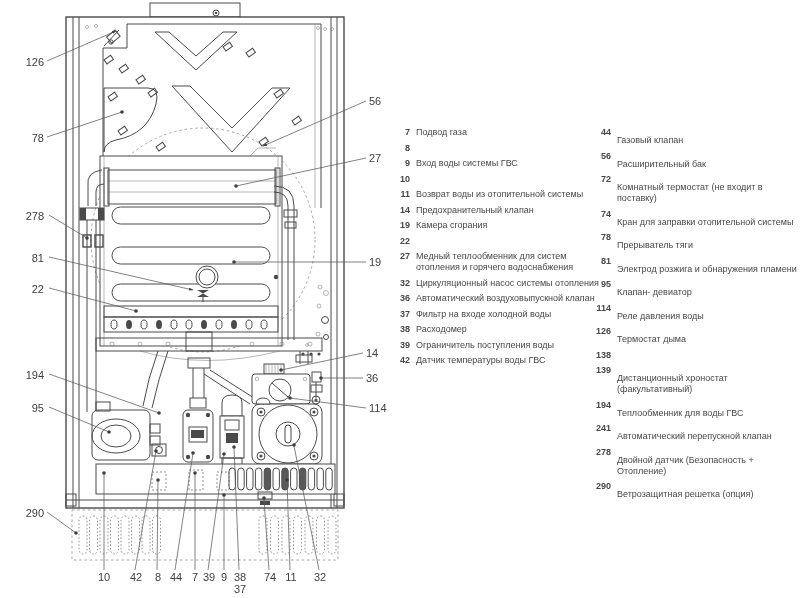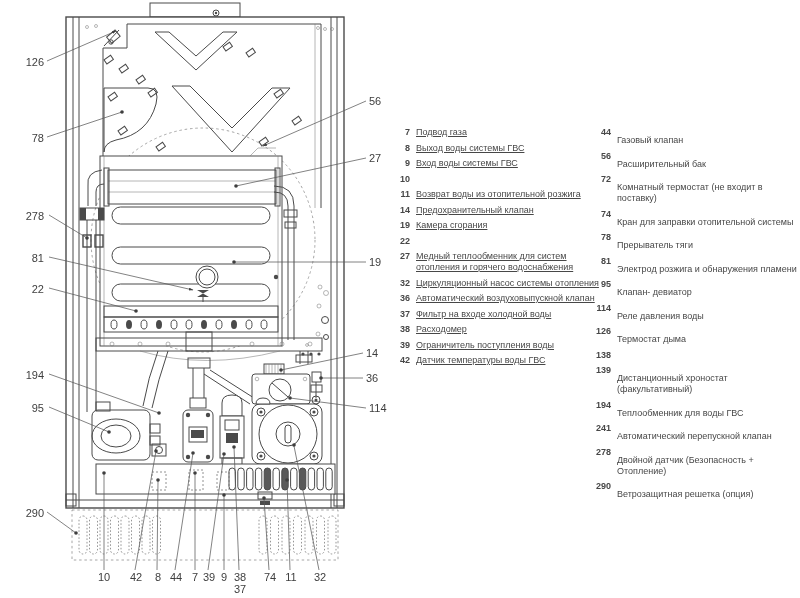--- a/index.html
+++ b/index.html
@@ -19,21 +19,21 @@
   .dot{fill:#3e3e3e;stroke:none;}
   .dsh{stroke:#8f8f8f;fill:none;stroke-width:.8;stroke-dasharray:2.5 2.8;}
   .dsh2{stroke:#777;fill:none;stroke-width:.8;stroke-dasharray:2 2;}
   .grille{stroke:#8a8a8a;fill:none;stroke-width:.9;stroke-dasharray:1.6 1.9;}
   .lbl{font:11px "Liberation Sans",sans-serif;fill:#3e3e3e;}
   
   .legend{position:absolute;top:127px;font-size:9px;color:#474747;line-height:11px;}
   .legend .row{display:flex;margin-bottom:4.5px;}
   .legend .num{font-weight:bold;min-width:18px;width:18px;text-align:right;margin-right:6px;}
   .legend.left{left:392px;width:214px;}
-  .legend.left .txt{width:190px;text-decoration:underline;}
+  .legend.left .txt{width:190px;}
   .legend.right{left:590px;width:210px;}
   .legend.right .num{min-width:21px;width:21px;}
   .legend.right .txt{width:183px;margin-top:8px;}
 </style>
 </head>
 <body>
 
 <div id="stage">
 
 <svg width="400" height="598" viewBox="0 0 400 598">
@@ -436,35 +436,34 @@
 
 <div class="legend left">
 
     <div class="row">
       <span class="num">7</span>
       <span class="txt">Подвод газа</span>
     </div>
 
     <div class="row">
       <span class="num">8</span>
-      <span class="txt">Выход воды системы ГВС</span>
     </div>
 
     <div class="row">
       <span class="num">9</span>
       <span class="txt">Вход воды системы ГВС</span>
     </div>
 
     <div class="row">
       <span class="num">10</span>
     </div>
 
     <div class="row">
       <span class="num">11</span>
-      <span class="txt">Возврат воды из отопительной розжига</span>
+      <span class="txt">Возврат воды из отопительной системы</span>
     </div>
 
     <div class="row">
       <span class="num">14</span>
       <span class="txt">Предохранительный клапан</span>
     </div>
 
     <div class="row">
       <span class="num">19</span>
       <span class="txt">Камера сгорания</span>

